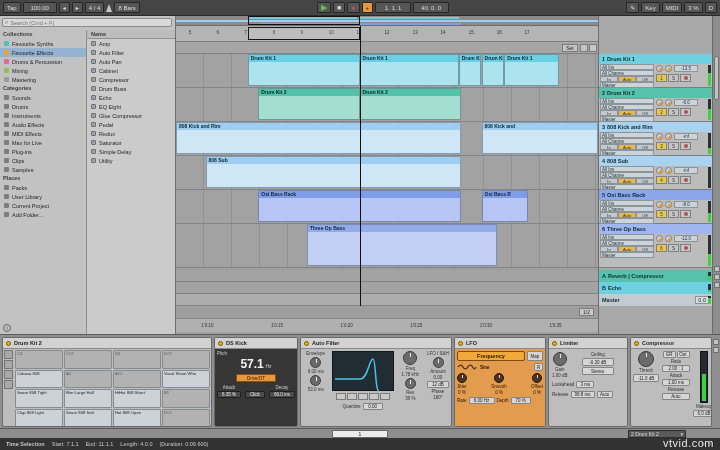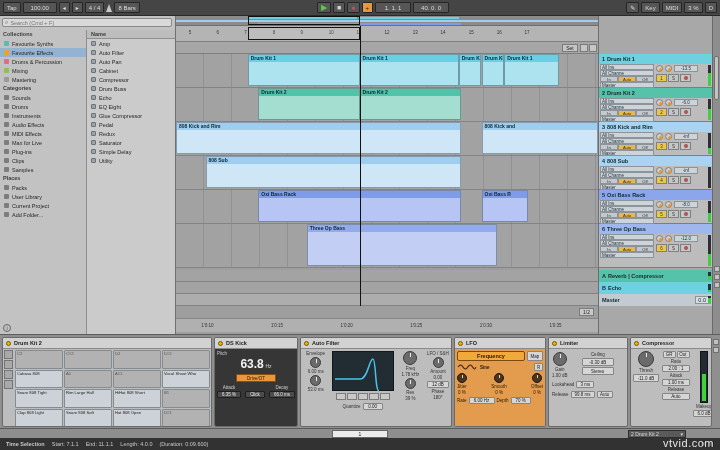--- a/index.html
+++ b/index.html
@@ -678,21 +678,21 @@
       </div>
     </div>
 
     <div class="dev" style="left:214px;width:84px">
       <div class="devh">
           <span class="led"></span>
           <span class="devt">DS Kick</span>
         </div>
       <div class="dsbody">
         <div class="lbl" style="color:#cfcfcf;text-align:left">Pitch</div>
-        <div style="text-align:center;margin-top:1px"><span class="dsbig">63.8</span> <span class="dsunit">Hz</span></div>
+        <div style="text-align:center;margin-top:1px"><span class="dsbig">57.1</span> <span class="dsunit">Hz</span></div>
         <div class="bx bxo" style="width:40px;height:8px;margin:3px auto">Drive/OT</div>
         <div style="display:flex;justify-content:space-between;margin-top:3px">
           <div class="col">
               <span class="lbl" style="color:#cfcfcf">Attack</span>
               <span class="bx bxd" style="width:24px;height:7px">6.35 %</span>
             </div>
           <div class="col">
               <span class="bx bxd" style="width:20px;height:7px;margin-top:6px">Click</span>
             </div>
           <div class="col">

